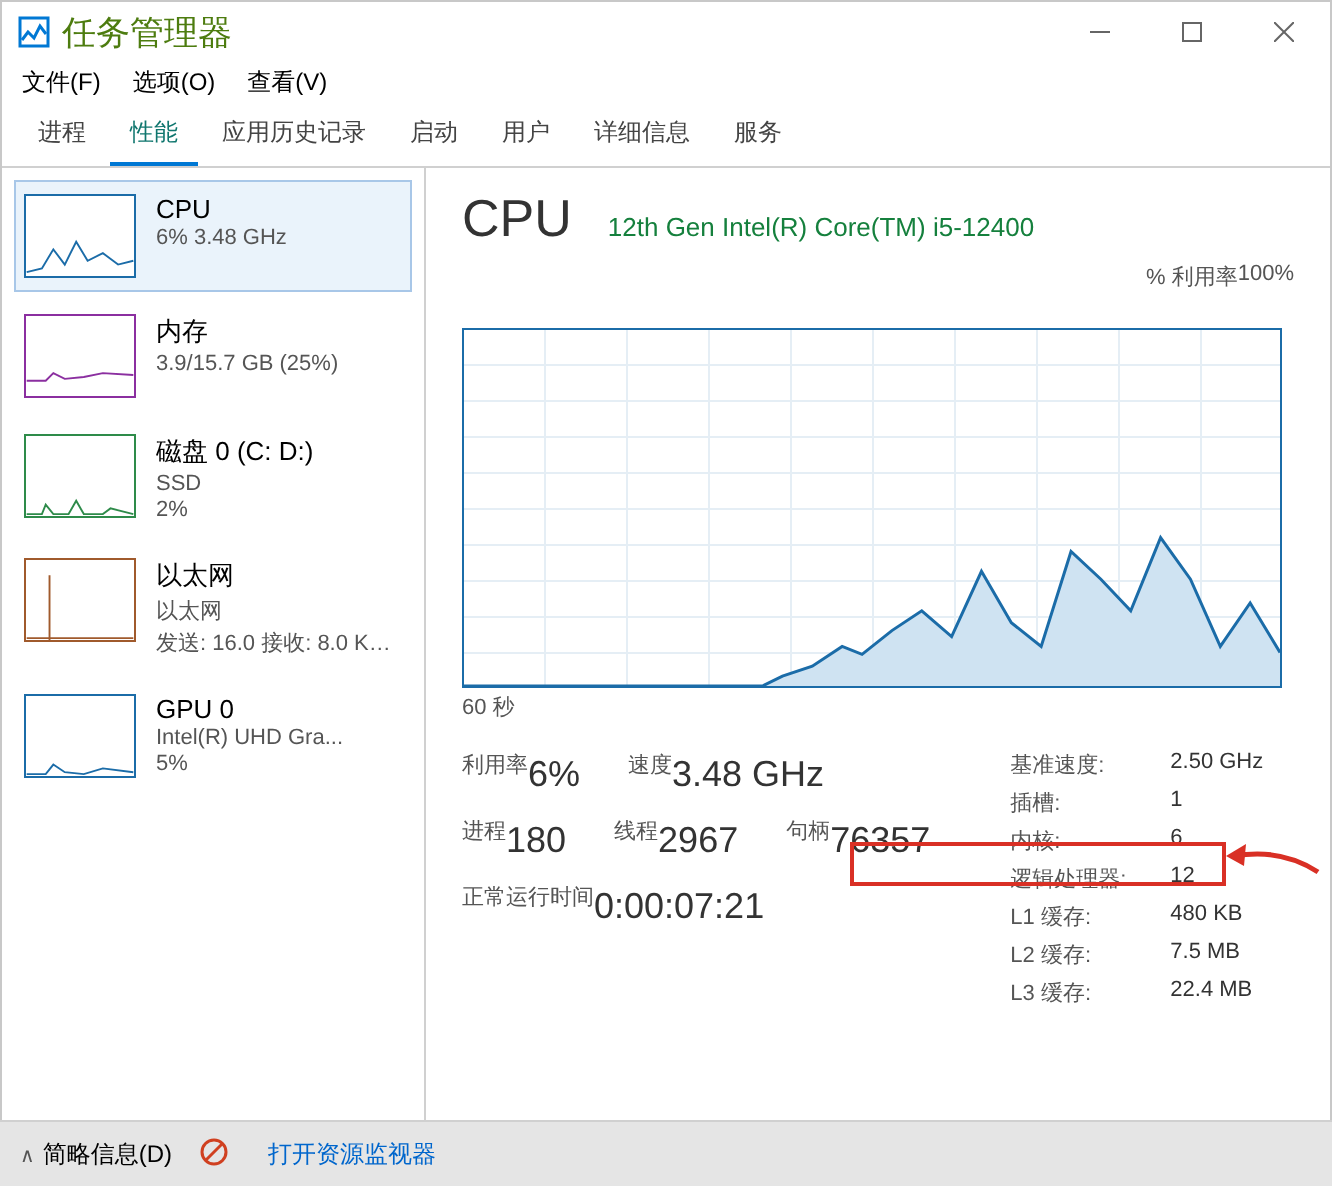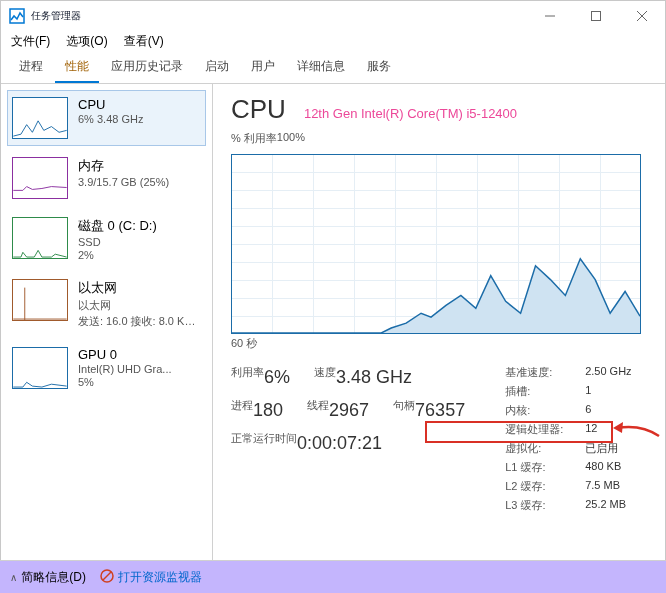--- a/index.html
+++ b/index.html
@@ -17,21 +17,21 @@
   align-items: center;
   height: 30px;
   padding-left: 8px;
 }
 .titlebar .icon {
   width: 16px;
   height: 16px;
   margin-right: 6px;
   color: #0078d4;
 }
-.titlebar .title { flex: 1; font-size: 10px; color: #0f172a; }
+.titlebar .title { flex: 1; font-size: 17px; color: #4d7c0f; }
 .win-btns { display: flex; }
 .win-btn {
   width: 46px;
   height: 30px;
   display: flex;
   align-items: center;
   justify-content: center;
   color: #888;
 }
 .menubar {
@@ -47,21 +47,21 @@
   padding: 0 8px;
   gap: 2px;
 }
 .tab {
   padding: 4px 10px 6px 10px;
   font-size: 12px;
   color: #444;
   border-bottom: 2px solid transparent;
 }
 .tab.active {
-  color: #a16207;
+  color: #0f766e;
   border-bottom: 2px solid #0078d4;
 }
 .content {
   display: flex;
   height: calc(100% - 30px - 22px - 28px - 30px);
 }
 .sidebar {
   width: 212px;
   border-right: 1px solid #d0d0d0;
   padding: 6px;
@@ -95,27 +95,27 @@
   padding: 10px 18px;
   position: relative;
 }
 .main-head {
   display: flex;
   align-items: baseline;
   gap: 18px;
   margin-bottom: 6px;
 }
 .main-title { font-size: 26px; font-weight: 400; color: #333; }
-.main-model { font-size: 13px; color: #ec4899; }
+.main-model { font-size: 13px; color: #15803d; }
 .chart-head {
   display: flex;
-  justify-content: flex-start;
+  justify-content: flex-end;
   font-size: 11px;
   color: #555;
-  margin-bottom: 8px;
+  margin-bottom: 18px;
 }
 .chart {
   width: 410px;
   height: 180px;
   border: 1px solid #1b6ca8;
   position: relative;
   background: repeating-linear-gradient(to right, transparent, transparent 40px, #e5eef5 40px, #e5eef5 41px),
               repeating-linear-gradient(to bottom, transparent, transparent 17px, #e5eef5 17px, #e5eef5 18px);
 }
 .chart svg { position:absolute; top:0; left:0; width:100%; height:100%; }
@@ -150,24 +150,24 @@
   bottom: 0;
   left: 0;
   right: 0;
   height: 30px;
   border-top: 1px solid #d0d0d0;
   display: flex;
   align-items: center;
   padding: 16px 10px;
   gap: 14px;
   font-size: 12px;
-  background:#c4b5fd;
+  background:#e5e5e5;
 }
 .footer .caret { font-size: 10px; color: #555; margin-right: 4px; }
-.rm-link { display: flex; align-items: center; gap: 4px; color: #0066cc; }
+.rm-link { display: flex; align-items: center; gap: 20px; color: #0066cc; }
 .thumb-cpu { border-color: #1b6ca8; }
 .thumb-mem { border-color: #8b2fa0; }
 .thumb-disk { border-color: #2e8b4a; }
 .thumb-eth { border-color: #a05a2c; }
 .thumb-gpu { border-color: #1b6ca8; }
 </style>
 </head>
 <body>
 
 <div class="titlebar">
@@ -345,34 +345,30 @@
           </div>
         <div class="spec">
             <span class="spec-label">内核:</span>
             <span class="spec-value">6</span>
           </div>
         <div class="spec">
             <span class="spec-label">逻辑处理器:</span>
             <span class="spec-value">12</span>
           </div>
         <div class="spec">
-            <span class="spec-label">虚拟化:</span>
-            <span class="spec-value">已启用</span>
-          </div>
-        <div class="spec">
             <span class="spec-label">L1 缓存:</span>
             <span class="spec-value">480 KB</span>
           </div>
         <div class="spec">
             <span class="spec-label">L2 缓存:</span>
             <span class="spec-value">7.5 MB</span>
           </div>
         <div class="spec">
             <span class="spec-label">L3 缓存:</span>
-            <span class="spec-value">25.2 MB</span>
+            <span class="spec-value">22.4 MB</span>
           </div>
       </div>
     </div>
 
     <div class="highlight-box" style="left:212px; top:337px; width:188px; height:22px;"></div>
     <svg class="arrow" style="left:398px; top:330px; width:50px; height:30px;" viewBox="0 0 50 30">
       <path d="M48,22 Q30,10 6,14" fill="none" stroke="#d93025" stroke-width="2.5"></path>
       <polygon points="2,14 12,8 11,19" fill="#d93025"></polygon>
     </svg>
 

